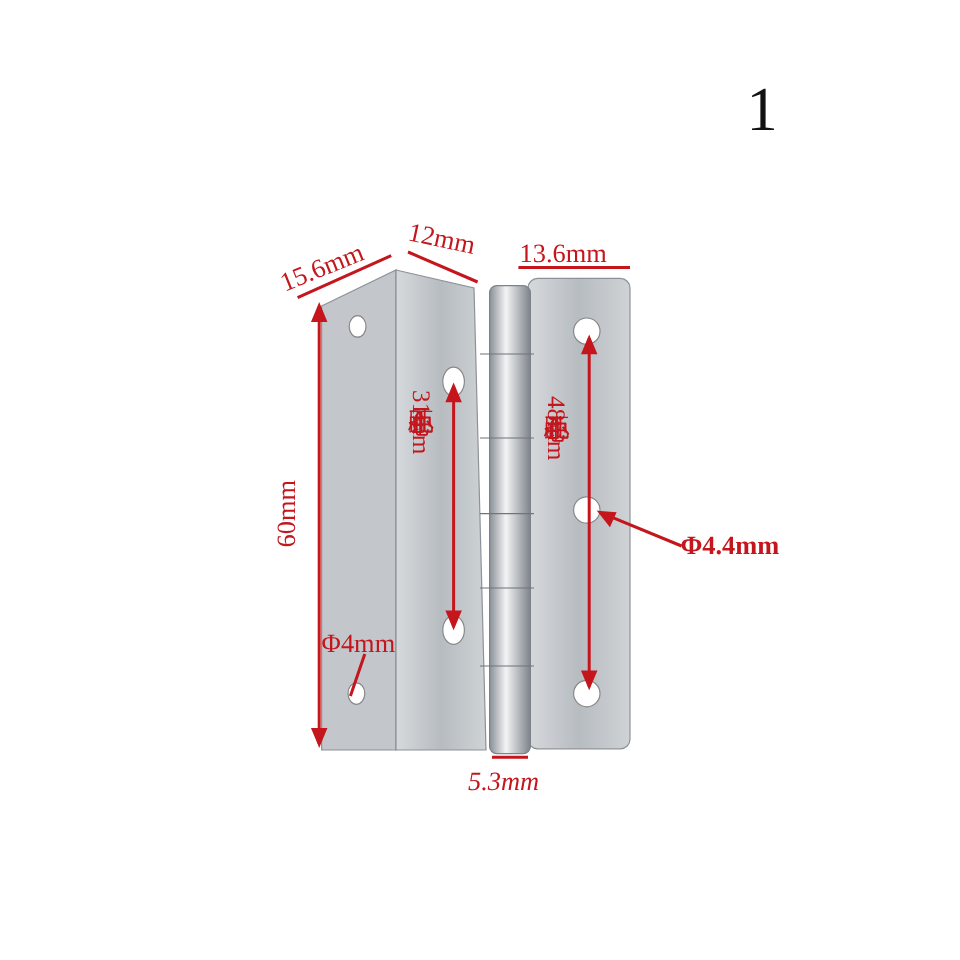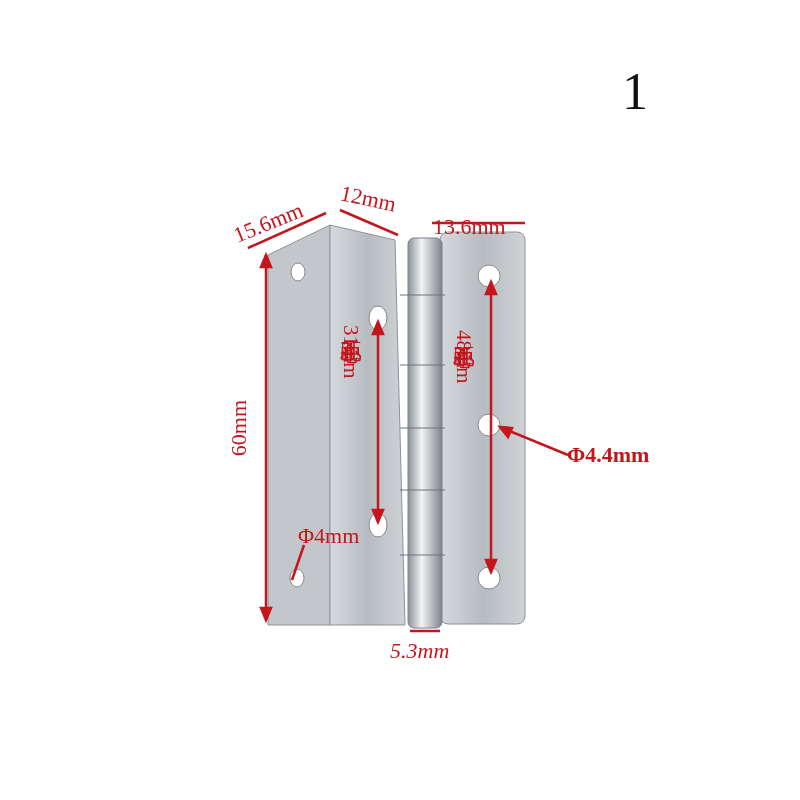--- a/index.html
+++ b/index.html
@@ -66,19 +66,19 @@
     <polygon points="378,522 373,510 383,510"></polygon>
     <polygon points="378,322 373,334 383,334"></polygon>
     <polygon points="491,572 486,560 496,560"></polygon>
     <polygon points="491,282 486,294 496,294"></polygon>
     <polygon points="500,427 512,428 508,437"></polygon>
   </g>
 </svg>
 
 <div class="lbl" style="left:232px;top:212px;transform:rotate(-22deg);">15.6mm</div>
 <div class="lbl" style="left:340px;top:188px;transform:rotate(12deg);">12mm</div>
-<div class="lbl" style="left:433px;top:216px;">13.6mm</div>
+<div class="lbl" style="left:433px;top:200px;">13.6mm</div>
 <div class="lbl v" style="left:228px;top:400px;transform:rotate(180deg);">60mm</div>
 <div class="lbl v" style="left:340px;top:325px;font-size:21px;">中心孔距31mm</div>
 <div class="lbl v" style="left:453px;top:330px;font-size:21px;">中心孔距48mm</div>
 <div class="lbl" style="left:567px;top:444px;font-weight:bold;">Φ4.4mm</div>
-<div class="lbl" style="left:298px;top:525px;font-family:Liberation Serif, serif;">Φ4mm</div>
+<div class="lbl" style="left:268px;top:525px;font-family:Liberation Serif, serif;">Φ4mm</div>
 <div class="lbl" style="left:390px;top:640px;font-style:italic;">5.3mm</div>
 
 </body></html>

